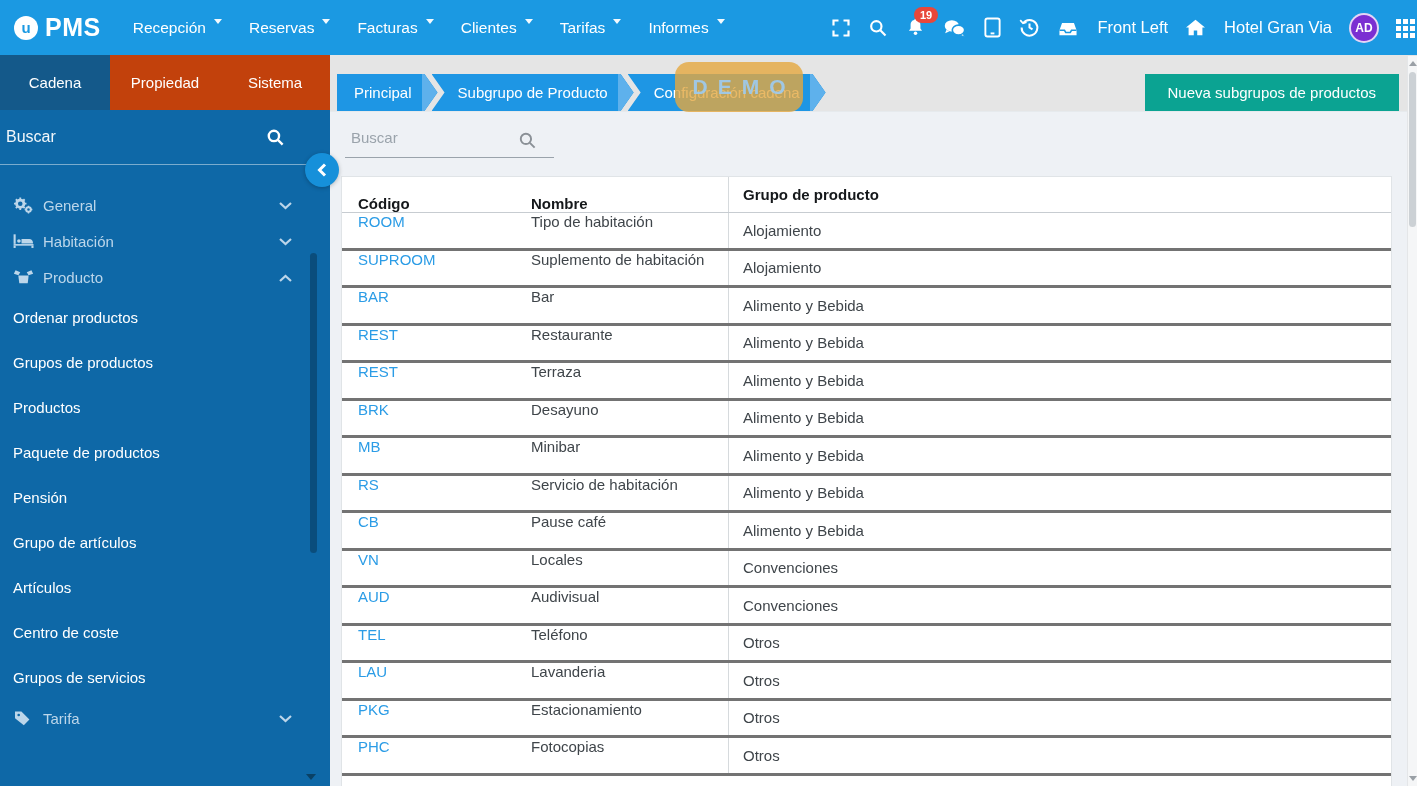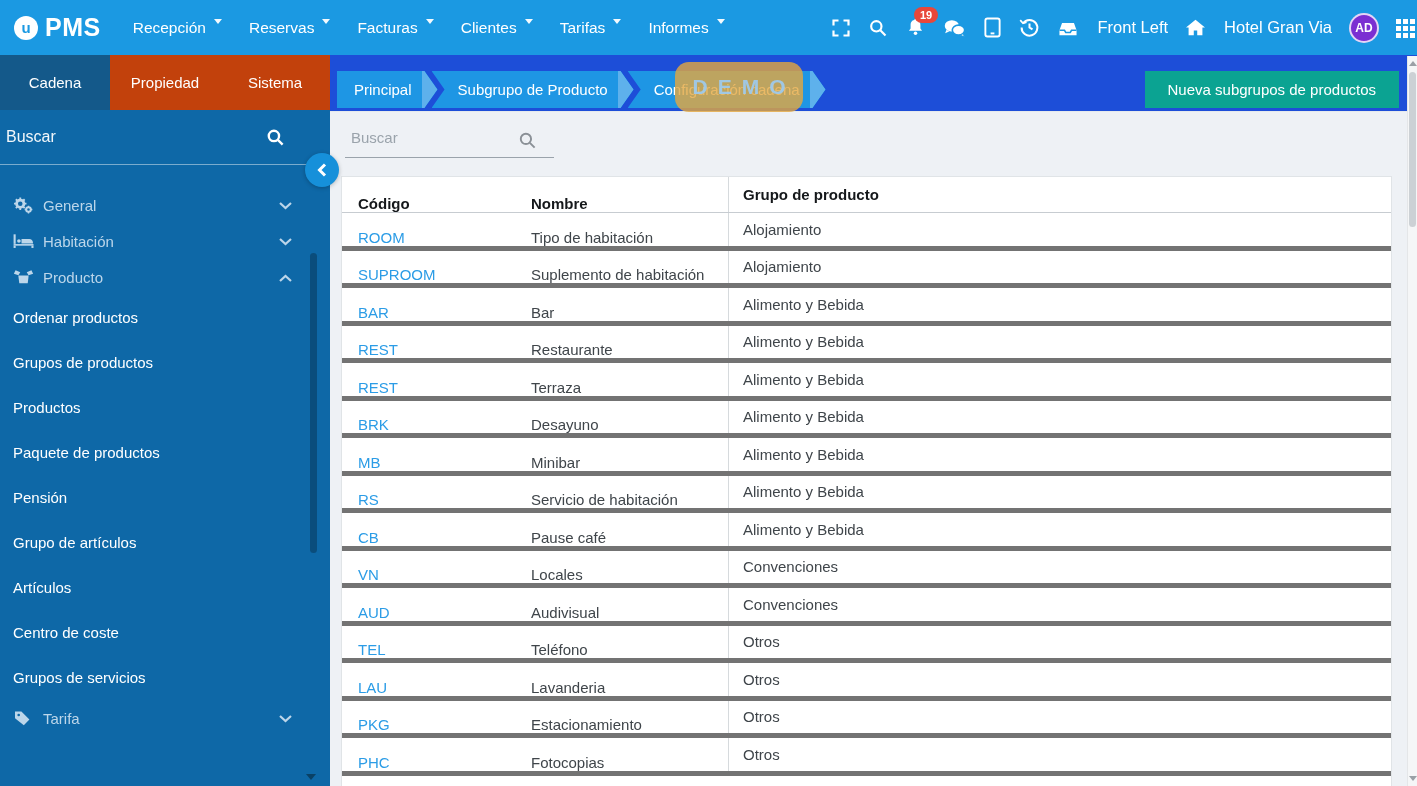--- a/index.html
+++ b/index.html
@@ -41,41 +41,41 @@
   .submenu .sub-item { height:45px; display:flex; align-items:center; padding-left:13px; font-size:15px; color:#fff; cursor:pointer; }
   .submenu .sub-item.selected { background:#1d84c8; }
   .side-scroll-up { position:absolute; top:110px; right:14px; width:0; height:0; border-left:5px solid transparent; border-right:5px solid transparent; border-bottom:6px solid #0a4165; }
   .side-scroll-thumb { position:absolute; top:198px; right:13px; width:7px; height:300px; border-radius:4px; background:#0a4d7c; }
   .side-scroll-down { position:absolute; bottom:6px; right:14px; width:0; height:0; border-left:5px solid transparent; border-right:5px solid transparent; border-top:6px solid #0a4165; }
 
   .collapse-btn { position:absolute; left:305px; top:98px; width:34px; height:34px; border-radius:50%; background:#1690da; z-index:60; display:flex; align-items:center; justify-content:center; cursor:pointer; box-shadow:0 1px 4px rgba(0,0,0,.25); }
 
   
   .content { flex:1; display:flex; flex-direction:column; position:relative; overflow:hidden; }
-  .topbar { height:57px; background:#1d4ed8; display:flex; align-items:flex-start; justify-content:space-between; padding:16px 16px 0 7px; border-bottom:1px solid #e6eaed; }
+  .topbar { height:57px; background:#e5e5e5; display:flex; align-items:flex-end; justify-content:space-between; padding:8px 16px 0 7px; border-bottom:1px solid #e6eaed; }
 
   .breadcrumb { display:flex; align-items:center; height:37px; }
   .crumb { position:relative; height:37px; display:flex; align-items:center; background:#1e96e4; color:#fff; font-size:15px; padding:0 26px 0 17px; clip-path:polygon(0 0, calc(100% - 13px) 0, 100% 50%, calc(100% - 13px) 100%, 0 100%); cursor:pointer; white-space:nowrap; }
   .crumb + .crumb { margin-left:-6px; padding-left:26px; clip-path:polygon(0 0, calc(100% - 13px) 0, 100% 50%, calc(100% - 13px) 100%, 0 100%, 13px 50%); }
   .crumb::after { content:''; position:absolute; right:0; top:0; bottom:0; width:16px; background:#5eb1ec; clip-path:polygon(0 0, 3px 0, 100% 50%, 3px 100%, 0 100%); }
 
   .new-btn { background:#0ba392; color:#fff; border:none; font-size:15px; height:37px; padding:0 23px; cursor:pointer; font-family:"Liberation Sans", sans-serif; margin-right:2px; }
 
   .watermark { position:absolute; left:313px; top:7px; width:128px; height:50px; border-radius:14px; background:rgba(229,167,62,.8); display:flex; align-items:center; justify-content:center; z-index:40; pointer-events:none;margin-left:32px; }
   .watermark span { color:rgba(158,201,234,.95); font-size:21px; font-weight:bold; letter-spacing:10px; padding-left:10px; }
 
   .content-body { flex:1; background:#eef1f5; position:relative; overflow:hidden; }
   .tbl-search { position:absolute; left:15px; top:12px; width:209px; height:42px; }
   .tbl-search input { width:100%; height:34px; background:transparent; border:none; border-bottom:1px solid #9aa3ab; outline:none; font-size:15px; color:#555; padding:0 30px 6px 6px; font-family:"Liberation Sans", sans-serif; }
   .tbl-search input::placeholder { color:#9aa3ab; }
   .tbl-search .sicon { position:absolute; right:17px; top:7px; }
 
   .table-card { position:absolute; left:11px; top:64px; width:1051px; bottom:0; background:#fff; border:1px solid #e0e4e7; border-bottom:none; }
   .thead { display:flex; height:36px; align-items:flex-end; border-bottom:1px solid #c7ccd1; font-weight:bold; font-size:15px; color:#15181b; }
-  .trow { display:flex; height:37.5px; align-items:flex-end; border-bottom:5px solid #737373; font-size:15px; color:#3f454a; }
+  .trow { display:flex; height:37.5px; align-items:flex-start; border-bottom:3px solid #737373; font-size:15px; color:#3f454a; }
   .c1 { width:189px; padding-left:16px; flex:none; }
   .c2 { width:197px; flex:none; }
   .c3 { flex:1; padding-left:14px; border-left:1px solid #d6dadd; align-self:stretch; display:flex; align-items:center; }
   .code-link { color:#2b9ce6; cursor:pointer; }
 
   
   .vscroll { position:absolute; right:0; top:56px; bottom:0; width:10px; background:#f5f6f7; border-left:1px solid #e4e6e8; z-index:70; }
   .vs-up { position:absolute; top:5px; left:1px; width:0; height:0; border-left:4px solid transparent; border-right:4px solid transparent; border-bottom:5px solid #9aa0a6; }
   .vs-down { position:absolute; bottom:5px; left:1px; width:0; height:0; border-left:4px solid transparent; border-right:4px solid transparent; border-top:5px solid #9aa0a6; }
   .vs-thumb { position:absolute; top:16px; left:1px; width:7px; height:155px; border-radius:4px; background:#ccd1d5; }

